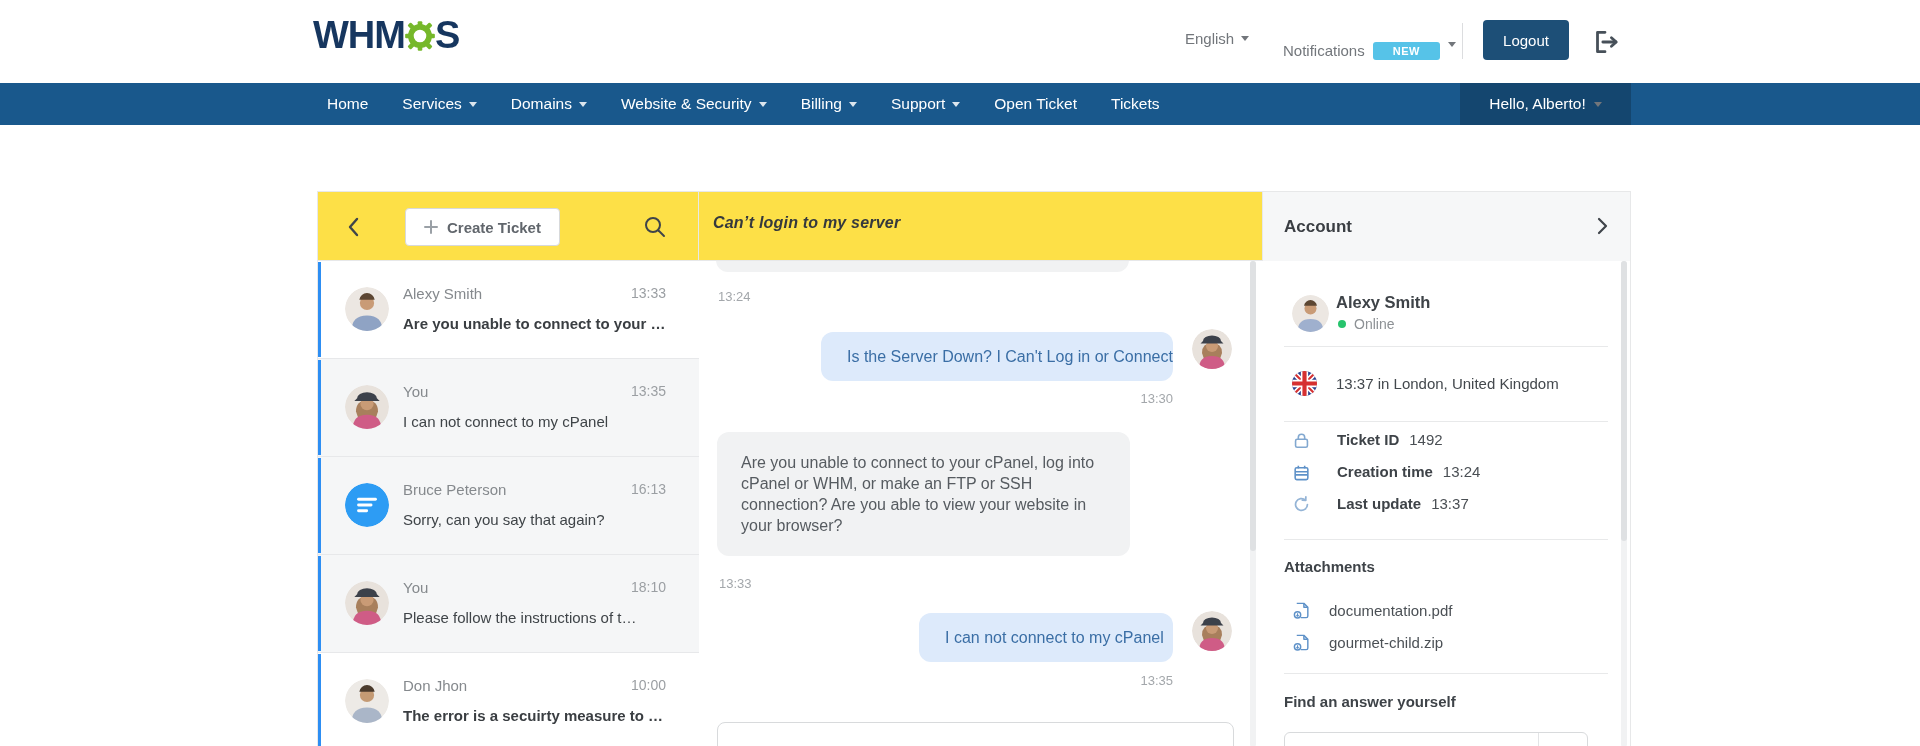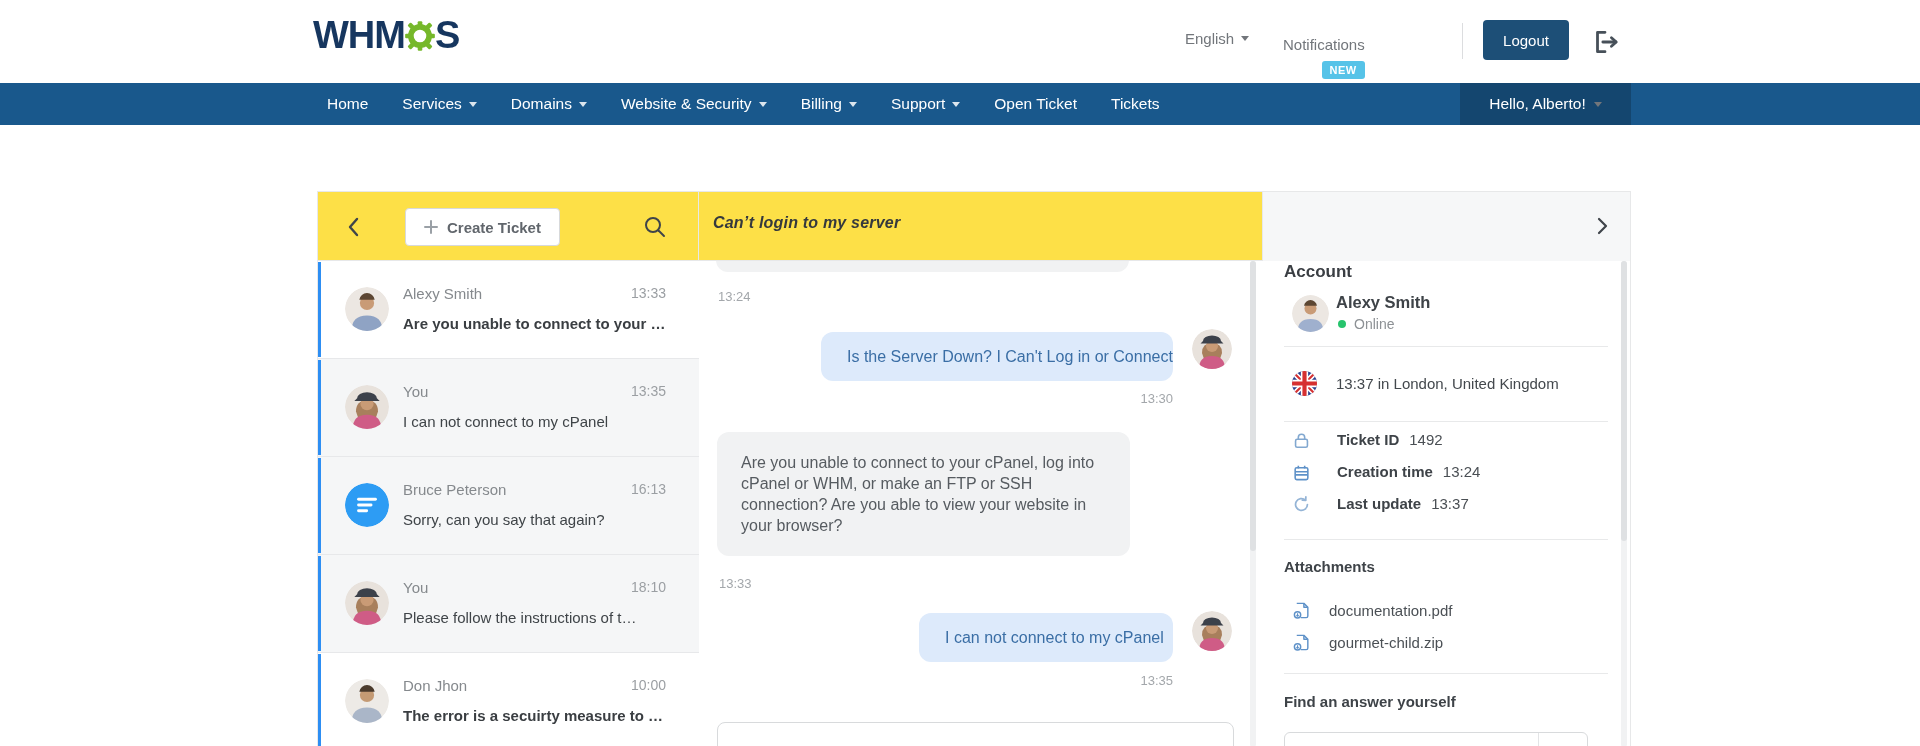--- a/index.html
+++ b/index.html
@@ -6,24 +6,24 @@
   html,body { width:1920px; height:746px; overflow:hidden; background:#ffffff;
               font-family:"Liberation Sans", sans-serif; }
 
   
   .topbar { position:absolute; left:0; top:0; width:1920px; height:83px; background:#fff; }
   .logo { position:absolute; left:313px; top:14px; font-size:38px; font-weight:bold;
           color:#16365f; letter-spacing:-1px; display:flex; align-items:center; }
   .logo .gear { display:inline-flex; margin:0 -1px; }
   .lang { position:absolute; left:1185px; top:30px; font-size:15px; color:#72767b;
           display:flex; align-items:center; gap:7px; cursor:pointer; }
-  .notif { position:absolute; left:1283px; top:36px; font-size:15px; color:#72767b;
-           display:flex; align-items:flex-end; gap:8px; cursor:pointer;flex-direction:column; }
+  .notif { position:absolute; left:1283px; top:42px; font-size:15px; color:#72767b;
+           display:flex; align-items:flex-start; gap:8px; cursor:pointer; }
   .badge-new { background:#56c3e8; color:#fff; font-size:11px; font-weight:bold;
-               letter-spacing:.5px; padding:3px 8px; border-radius:3px; }
+               letter-spacing:.5px; padding:3px 20px; border-radius:3px; }
   .caret { width:0; height:0; border-left:4px solid transparent; border-right:4px solid transparent;
            border-top:5px solid #72767b; display:inline-block; }
   .v-divider { position:absolute; left:1462px; top:23px; width:1px; height:36px; background:#dcdddf; }
   .logout-btn { position:absolute; left:1483px; top:20px; width:86px; height:40px;
                 background:#1d4f77; color:#fff; font-size:15px; border:none; border-radius:4px;
                 font-family:"Liberation Sans", sans-serif; cursor:pointer; }
   .exit-icn { position:absolute; left:1590px; top:27px; cursor:pointer; }
 
   
   .navbar { position:absolute; left:0; top:83px; width:1920px; height:42px; background:#19588c; }
@@ -43,21 +43,21 @@
   .lh { position:absolute; left:0; top:0; width:381px; height:69px; border-right:1px solid #e7e8e9; }
   .mh { position:absolute; left:381px; top:0; width:564px; height:69px; border-right:1px solid #e7e8e9; }
   .rh { position:absolute; left:945px; top:0; width:369px; height:69px; background:#f6f7f8; }
   .back-icn { position:absolute; left:26px; top:23px; cursor:pointer; }
   .create-btn { position:absolute; left:87px; top:16px; height:38px; padding:0 18px;
                 border:1px solid #d7d9db; border-radius:4px; background:#fff; color:#61666c;
                 font-size:15px; font-weight:600; display:flex; align-items:center; gap:9px;
                 font-family:"Liberation Sans", sans-serif; cursor:pointer; }
   .search-icn { position:absolute; left:325px; top:23px; cursor:pointer; }
   .chat-title { position:absolute; left:14px; top:22px; font-size:16px; color:#35393d; font-weight:600; letter-spacing:.2px;font-style:italic; }
-  .acc-title { position:absolute; left:21px; top:25px; font-size:17px; color:#3a3e43; font-weight:bold;margin-top:45px; }
+  .acc-title { position:absolute; left:21px; top:25px; font-size:17px; color:#3a3e43; font-weight:bold; }
   .acc-chevron { position:absolute; right:22px; top:24px; cursor:pointer; }
 
   
   .tlist { position:absolute; left:0; top:69px; width:381px; height:486px; }
   .t-item { position:relative; width:100%; height:98px; background:#f5f6f7; border-top:1px solid #e7e8ea; cursor:pointer; }
   .t-item.unread { background:#fff; }
   .t-item:first-child { border-top:none; height:97px; }
   .t-accent { position:absolute; left:0; top:1px; bottom:1px; width:3px; background:#2d8ef3; }
   .t-avatar { position:absolute; left:27px; top:26px; width:44px; height:44px; border-radius:50%; overflow:hidden; }
   .t-name { position:absolute; left:85px; top:24px; font-size:15px; color:#85898d; }

